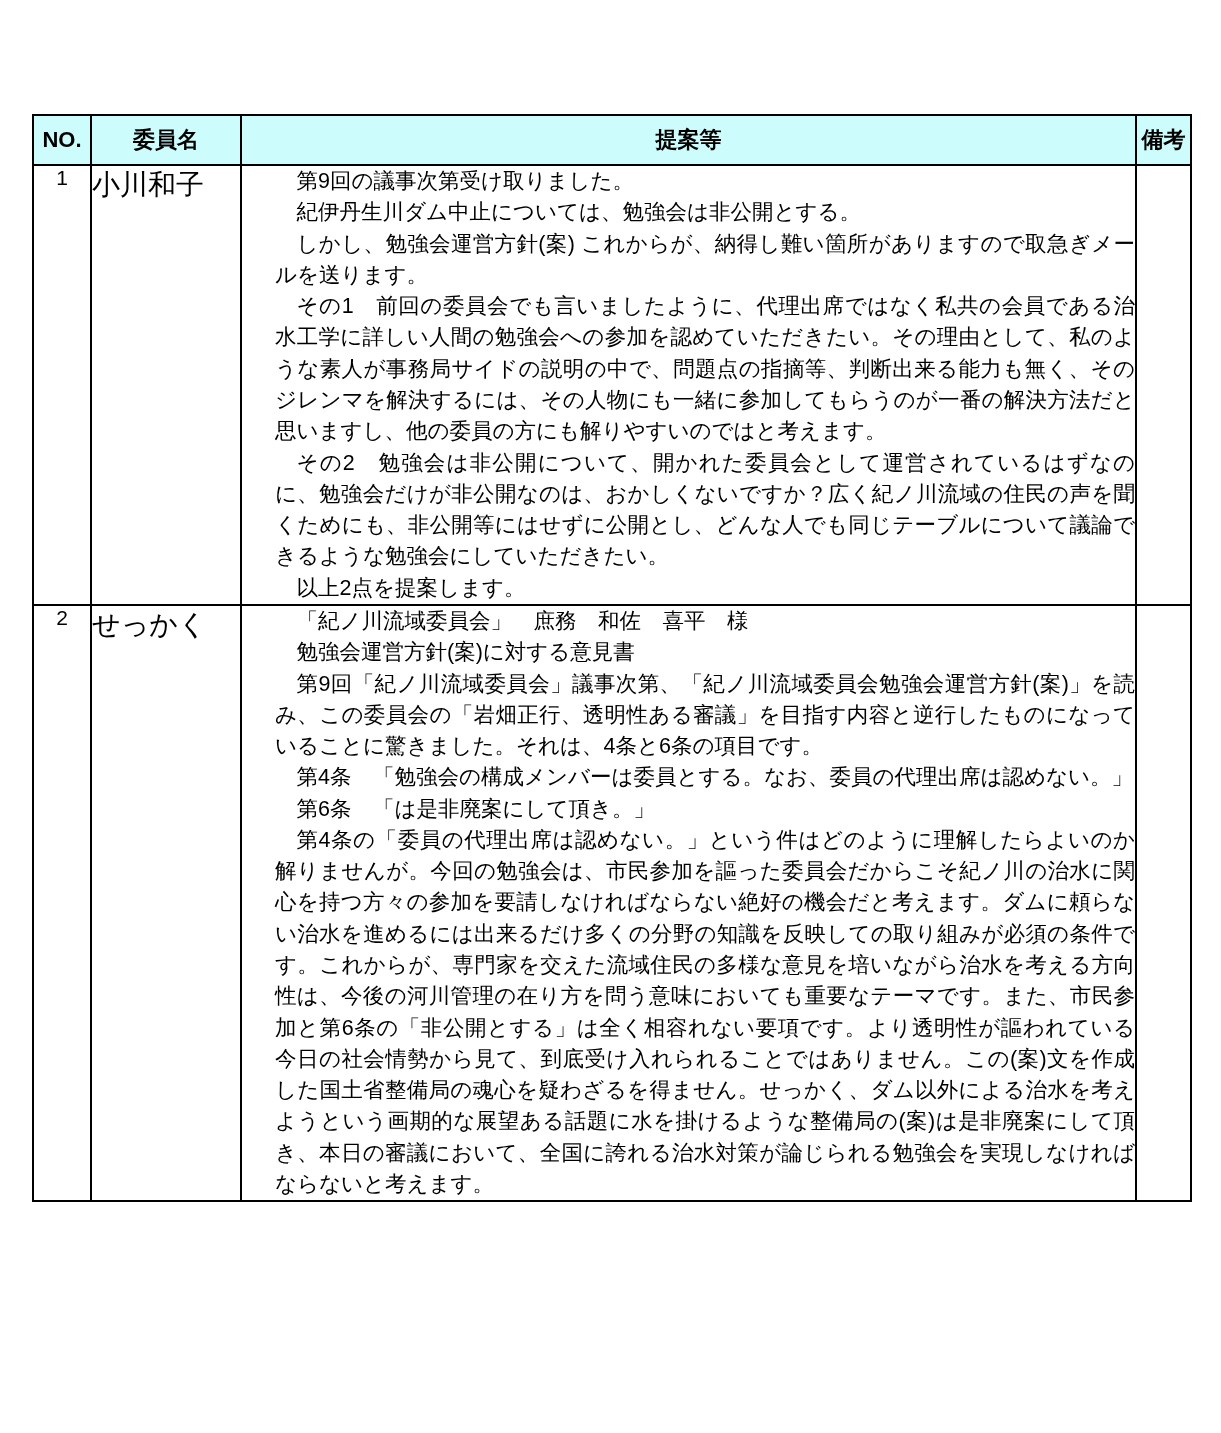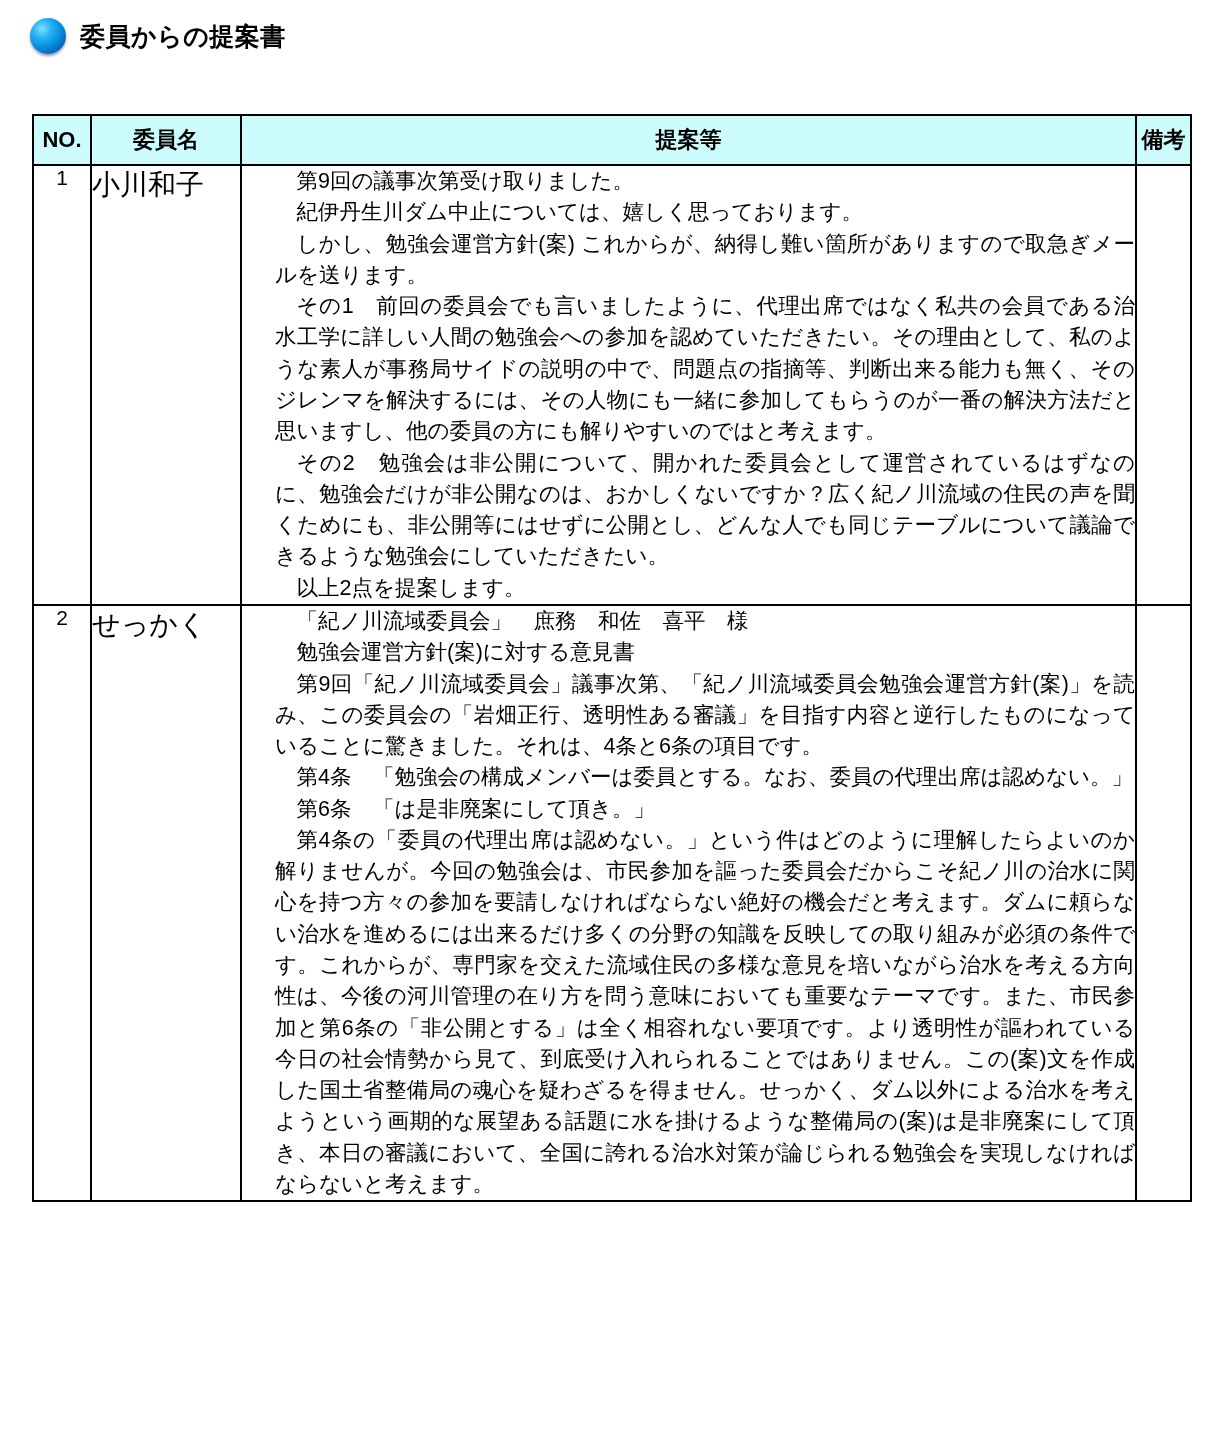--- a/index.html
+++ b/index.html
@@ -102,24 +102,20 @@
     margin: 0;
     text-indent: 1em;
     padding-left: 33px;
   }
 </style>
 </head>
 <body>
 
 <div class="page">
 
-  <div class="title-bar">
-    <span class="bullet-sphere"></span>
-    <span class="title-text">委員からの提案書</span>
-  </div>
 
   <table class="proposal-table">
     <colgroup>
       <col class="col-no">
       <col class="col-name">
       <col class="col-content">
       <col class="col-remarks">
     </colgroup>
     <thead>
       <tr>
@@ -128,21 +124,21 @@
         <th>提案等</th>
         <th>備考</th>
       </tr>
     </thead>
     <tbody>
       <tr>
         <td class="cell-no">1</td>
         <td class="cell-name">小川和子</td>
         <td class="cell-content">
             <p>第9回の議事次第受け取りました。</p>
-            <p>紀伊丹生川ダム中止については、嬉しく思っております。</p>
+            <p>紀伊丹生川ダム中止については、勉強会は非公開とする。</p>
             <p>しかし、勉強会運営方針(案) これからが、納得し難い箇所がありますので取急ぎメールを送ります。</p>
             <p>その1　前回の委員会でも言いましたように、代理出席ではなく私共の会員である治水工学に詳しい人間の勉強会への参加を認めていただきたい。その理由として、私のような素人が事務局サイドの説明の中で、問題点の指摘等、判断出来る能力も無く、そのジレンマを解決するには、その人物にも一緒に参加してもらうのが一番の解決方法だと思いますし、他の委員の方にも解りやすいのではと考えます。</p>
             <p>その2　勉強会は非公開について、開かれた委員会として運営されているはずなのに、勉強会だけが非公開なのは、おかしくないですか？広く紀ノ川流域の住民の声を聞くためにも、非公開等にはせずに公開とし、どんな人でも同じテーブルについて議論できるような勉強会にしていただきたい。</p>
             <p>以上2点を提案します。</p>
           </td>
         <td class="cell-remarks"></td>
       </tr>
       <tr>
         <td class="cell-no">2</td>
         <td class="cell-name">せっかく</td>

